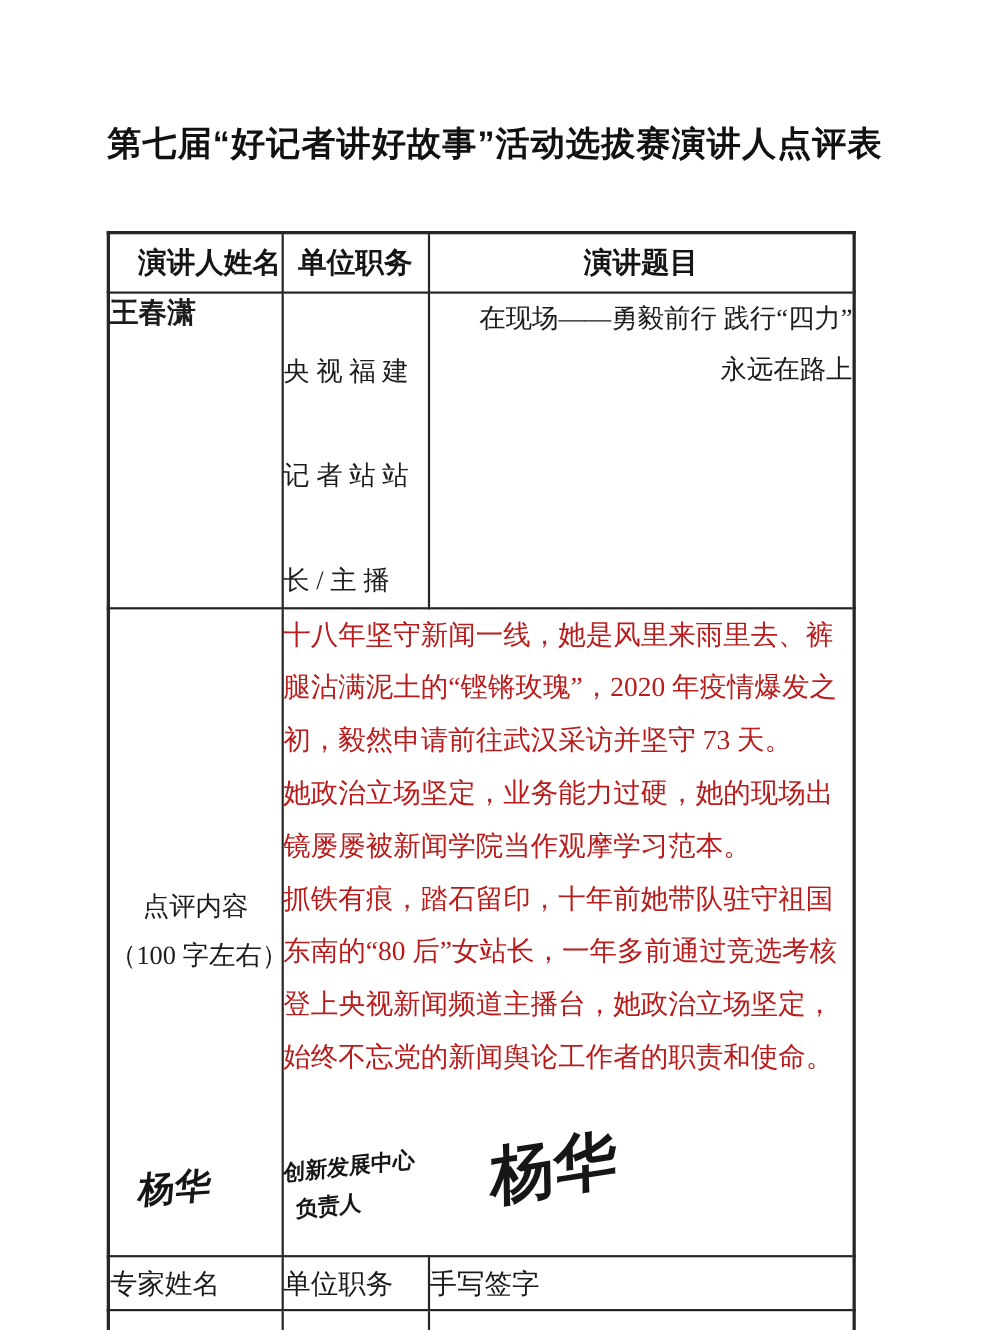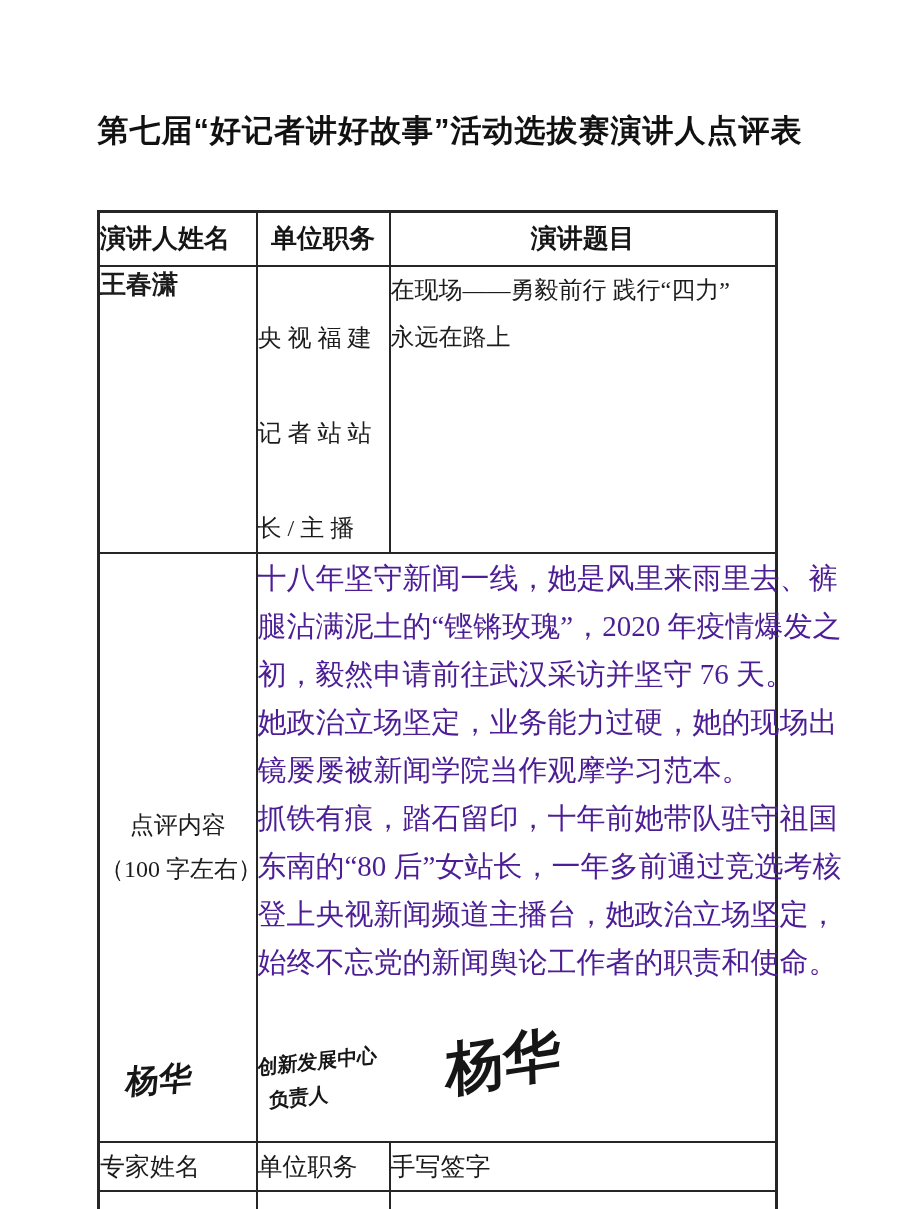--- a/index.html
+++ b/index.html
@@ -57,21 +57,21 @@
   tr.r-expert  { height: 49px; margin-top: 40px; }
   tr.r-sign    { height: 53px; }
 
   .hdr-cell {
     font-family: "Liberation Sans", sans-serif;
     font-weight: 700;
     font-size: 26px;
     vertical-align: middle;
     color: #151515;
   }
-  .hdr-left   { text-align: left; padding-left: 14px; }
+  .hdr-left   { text-align: right; padding-left: 14px; }
   .hdr-center { text-align: center; }
 
   .speaker-name-cell {
     vertical-align: top;
     font-family: "Liberation Sans", sans-serif;
     font-weight: 700;
     font-size: 26px;
     padding: 12px 0 0 12px;
   }
   .unit-cell {
@@ -81,20 +81,21 @@
   .unit-cell .line {
     font-size: 24px;
     line-height: 47px;
     letter-spacing: 6px;
     white-space: nowrap;
     margin-top: 48px;
   }
   .topic-cell {
     vertical-align: top;
     padding: 6px 0 0 10px;
+    text-align: right;
   }
   .topic-cell .line {
     font-size: 24px;
     line-height: 47px;
     white-space: nowrap;
   }
 
   .review-label-cell {
     vertical-align: middle;
     text-align: center;
@@ -103,24 +104,24 @@
   .review-label-cell .line {
     font-size: 24px;
     line-height: 44px;
     white-space: nowrap;
   }
   .review-content-cell {
     vertical-align: top;
     padding: 98px 4px 0 10px;
   }
   .review-content-cell .line {
-    font-size: 29px;
+    font-size: 25px;
     line-height: 48px;
     white-space: nowrap;
-    color: #4c1d95;
+    color: #b91c1c;
   }
 
   .expert-cell {
     vertical-align: middle;
     font-size: 25px;
     color: #1a1a1a;
   }
   .expert-c1 { padding-left: 14px; }
   .expert-c2 { padding-left: 12px; }
   .expert-c3 { padding-left: 12px; }
@@ -193,21 +194,21 @@
     </tr>
 
     <tr class="r-review">
       <td class="review-label-cell">
         <div class="line">点评内容</div>
         <div class="line">（100 字左右）</div>
       </td>
       <td class="review-content-cell" colspan="2">
         <div class="line">十八年坚守新闻一线，她是风里来雨里去、裤</div>
         <div class="line">腿沾满泥土的“铿锵玫瑰”，2020 年疫情爆发之</div>
-        <div class="line">初，毅然申请前往武汉采访并坚守 76 天。</div>
+        <div class="line">初，毅然申请前往武汉采访并坚守 73 天。</div>
         <div class="line">她政治立场坚定，业务能力过硬，她的现场出</div>
         <div class="line">镜屡屡被新闻学院当作观摩学习范本。</div>
         <div class="line">抓铁有痕，踏石留印，十年前她带队驻守祖国</div>
         <div class="line">东南的“80 后”女站长，一年多前通过竞选考核</div>
         <div class="line">登上央视新闻频道主播台，她政治立场坚定，</div>
         <div class="line">始终不忘党的新闻舆论工作者的职责和使命。</div>
       </td>
     </tr>
 
     <tr class="r-expert">

